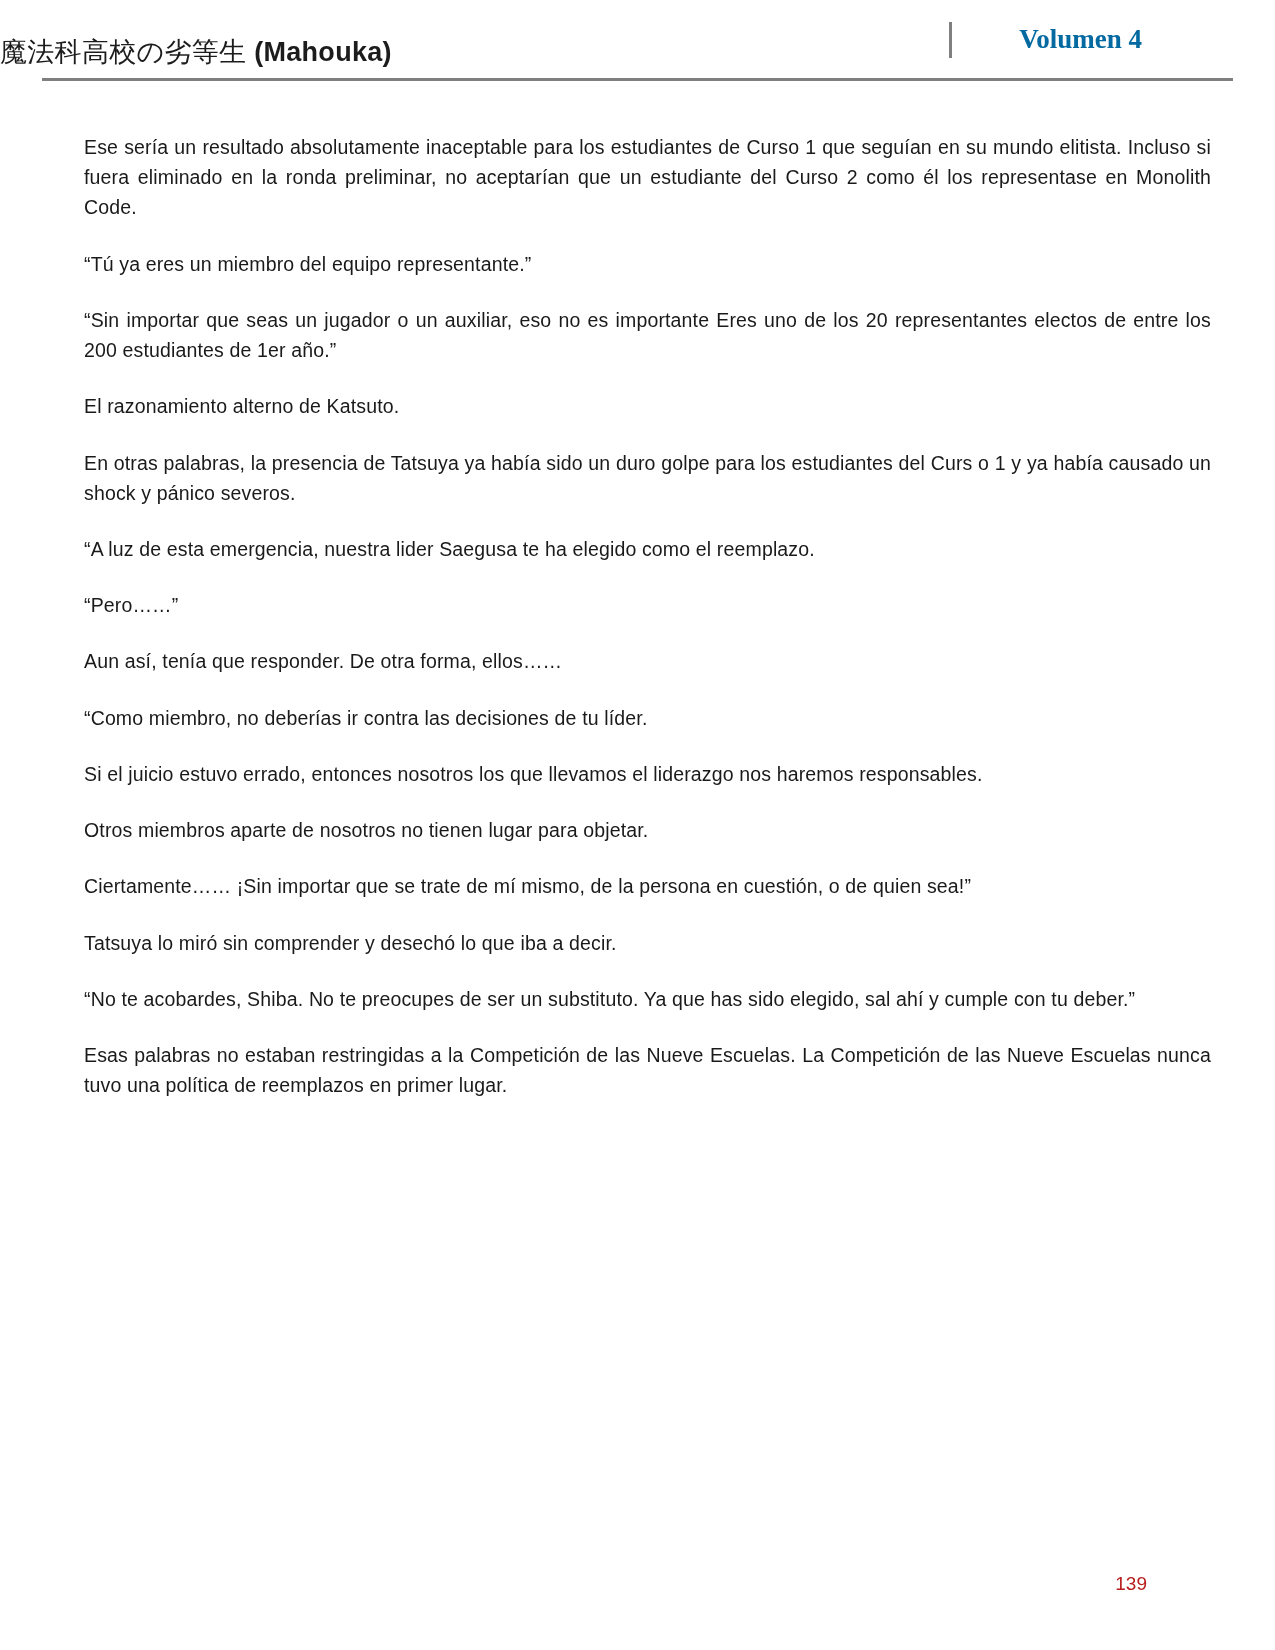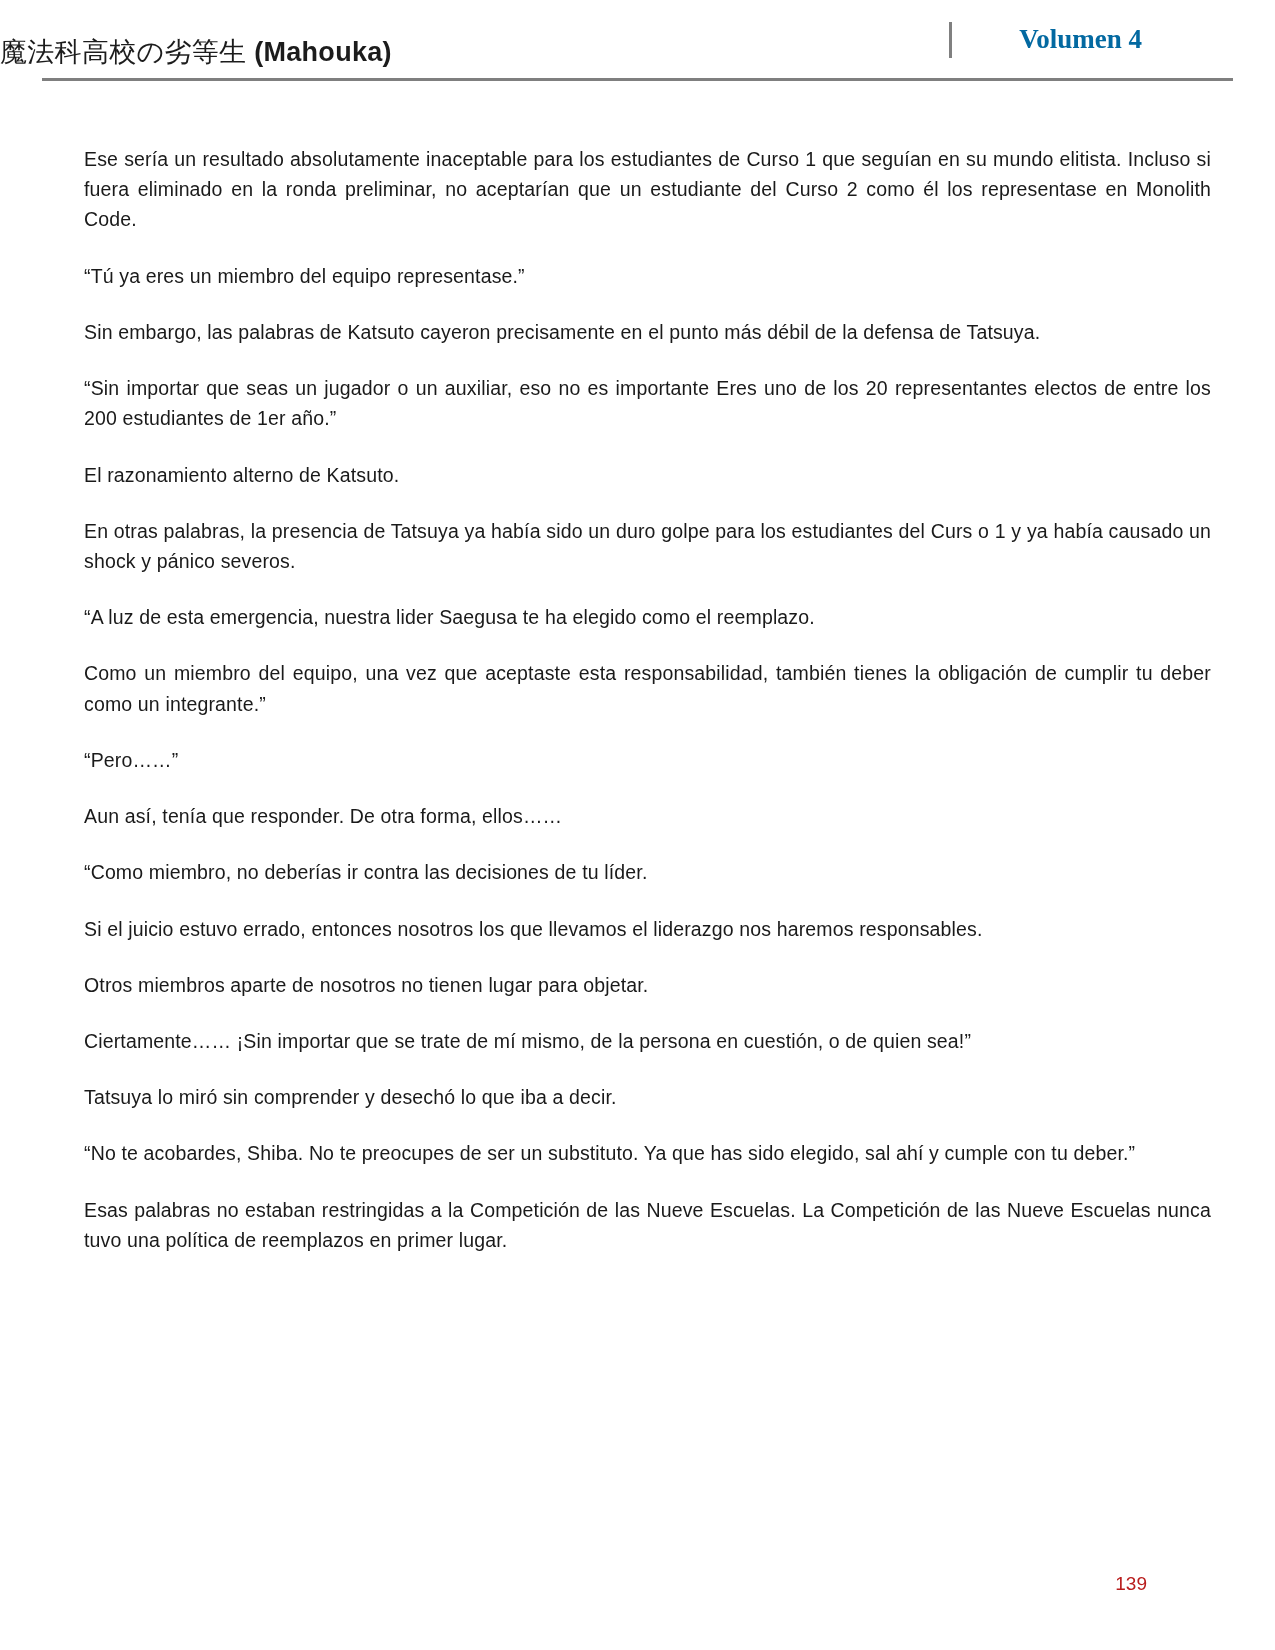--- a/index.html
+++ b/index.html
@@ -73,21 +73,21 @@
     position: absolute;
     left: 42px;
     right: 42px;
     top: 78px;
     height: 3px;
     background: #7f7f7f;
   }
 
   
   .content {
-    margin: 16px auto;
+    margin: 4px auto;
     padding: 44px 64px 0 84px;
     box-sizing: border-box;
     width: 1275px;
   }
   p.para {
     margin: 0 0 26px 0;
     font-size: 19.5px;
     line-height: 1.55;
     text-align: justify;
     color: #1a1a1a;
@@ -117,27 +117,25 @@
         <span class="jp">魔法科高校の劣等生</span><span> (Mahouka)</span>
       </div>
     </div>
     <div class="header-divider-vert"></div>
     <div class="header-volume">Volumen 4</div>
     <div class="header-rule"></div>
   </div>
 
   <div class="content">
     <p class="para">Ese sería un resultado absolutamente inaceptable para los estudiantes de Curso 1 que seguían en su mundo elitista. Incluso si fuera eliminado en la ronda preliminar, no aceptarían que un estudiante del Curso 2 como él los representase en Monolith Code.</p>
-    <p class="para">“Tú ya eres un miembro del equipo representase.”</p>
-    <p class="para">Sin embargo, las palabras de Katsuto cayeron precisamente en el punto más débil de la defensa de Tatsuya.</p>
+    <p class="para">“Tú ya eres un miembro del equipo representante.”</p>
     <p class="para">“Sin importar que seas un jugador o un auxiliar, eso no es importante Eres uno de los 20 representantes electos de entre los 200 estudiantes de 1er año.”</p>
     <p class="para">El razonamiento alterno de Katsuto.</p>
     <p class="para">En otras palabras, la presencia de Tatsuya ya había sido un duro golpe para los estudiantes del Curs o 1 y ya había causado un shock y pánico severos.</p>
     <p class="para">“A luz de esta emergencia, nuestra lider Saegusa te ha elegido como el reemplazo.</p>
-    <p class="para">Como un miembro del equipo, una vez que aceptaste esta responsabilidad, también tienes la obligación de cumplir tu deber como un integrante.”</p>
     <p class="para">“Pero……”</p>
     <p class="para">Aun así, tenía que responder. De otra forma, ellos……</p>
     <p class="para">“Como miembro, no deberías ir contra las decisiones de tu líder.</p>
     <p class="para">Si el juicio estuvo errado, entonces nosotros los que llevamos el liderazgo nos haremos responsables.</p>
     <p class="para">Otros miembros aparte de nosotros no tienen lugar para objetar.</p>
     <p class="para">Ciertamente…… ¡Sin importar que se trate de mí mismo, de la persona en cuestión, o de quien sea!”</p>
     <p class="para">Tatsuya lo miró sin comprender y desechó lo que iba a decir.</p>
     <p class="para">“No te acobardes, Shiba. No te preocupes de ser un substituto. Ya que has sido elegido, sal ahí y cumple con tu deber.”</p>
     <p class="para">Esas palabras no estaban restringidas a la Competición de las Nueve Escuelas. La Competición de las Nueve Escuelas nunca tuvo una política de reemplazos en primer lugar.</p>
   </div>

